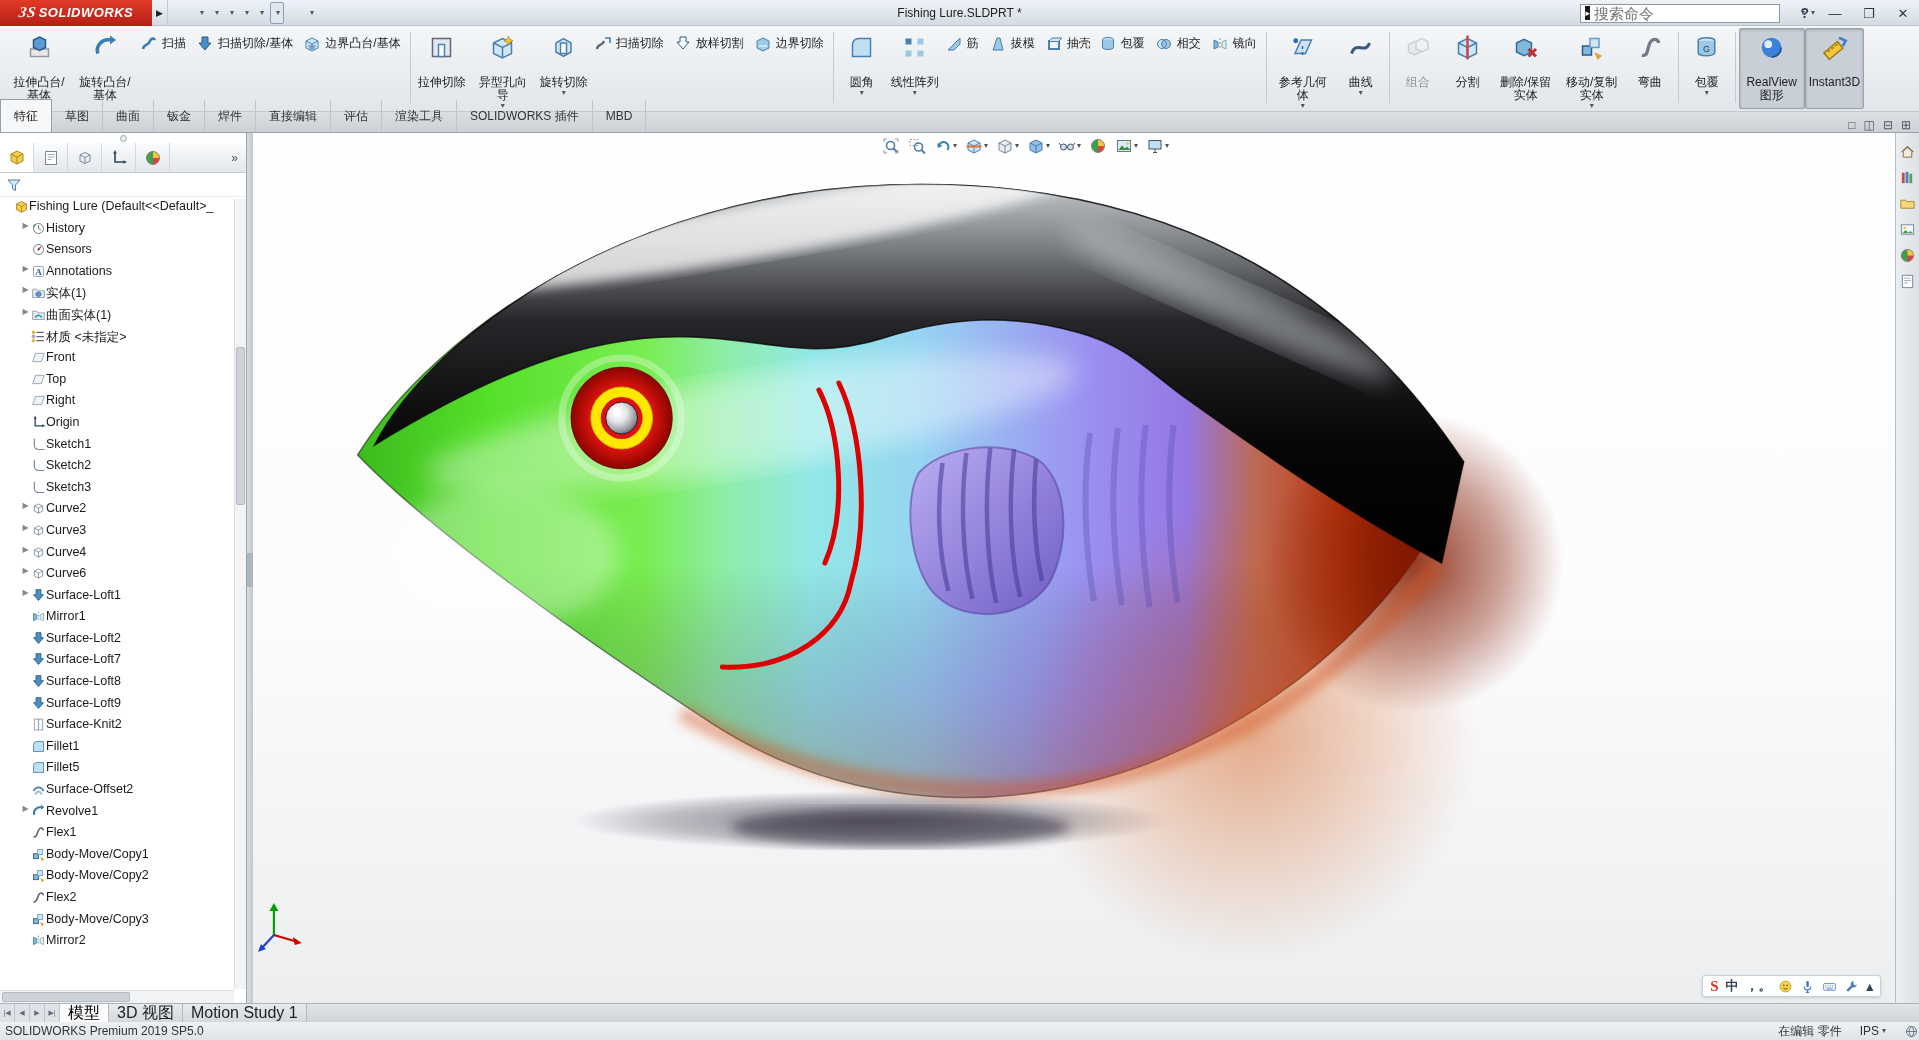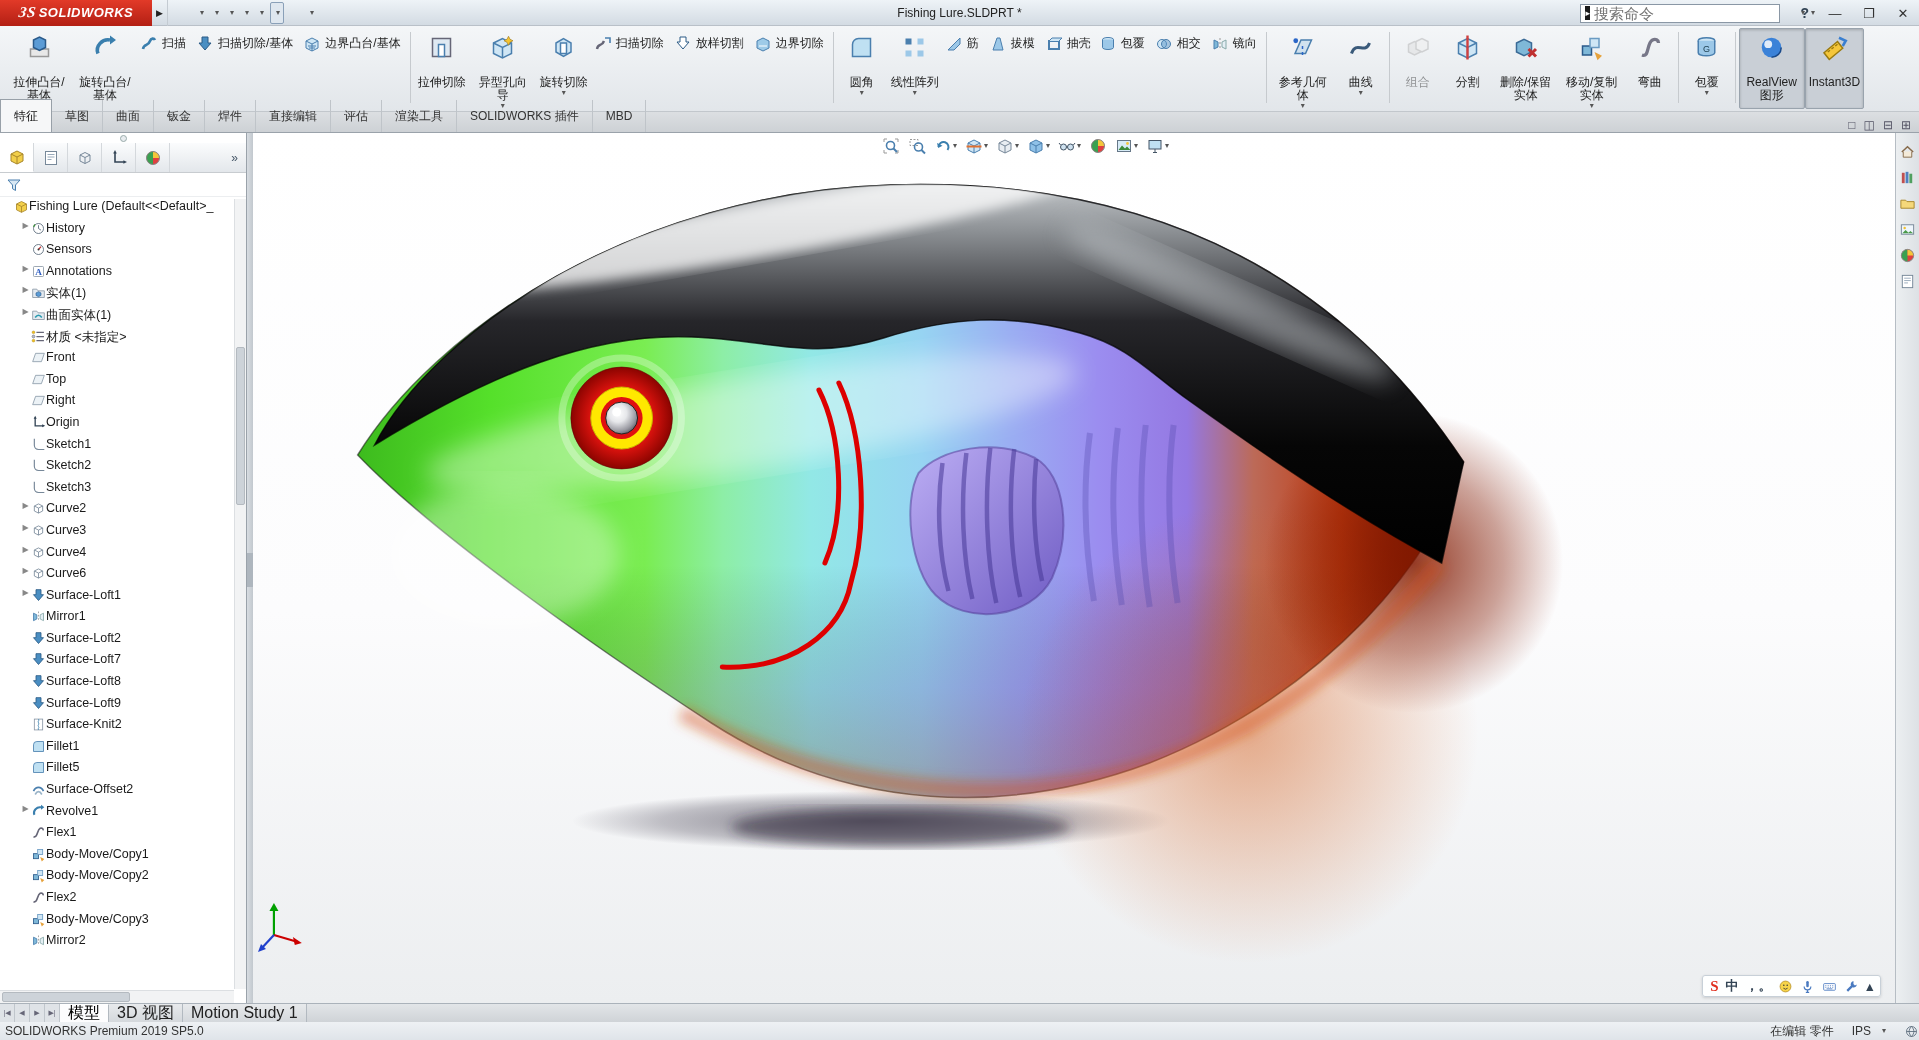--- a/index.html
+++ b/index.html
@@ -79,21 +79,21 @@
   
   #bottomtabs{position:absolute;left:0;right:0;bottom:18px;height:19px;background:linear-gradient(#e2e5e8,#cfd3d7);border-top:1px solid #aab2ba;display:flex;align-items:stretch}
   .navbtn{width:15px;display:flex;align-items:center;justify-content:center;font-size:7px;color:#667;border-right:1px solid #c0c6cc;background:#dfe3e7}
   .btab{display:flex;align-items:center;padding:0 8px;font-size:16px;color:#222;border-right:1px solid #b2b9c0;background:linear-gradient(#e8eaec,#d4d8dc)}
   .btab.active{background:#fdfdfe;border-top:1px solid #fff;color:#000}
 
   
   #statusbar{position:absolute;left:0;right:0;bottom:0;height:18px;background:linear-gradient(#eef1f4,#dfe4e9);display:flex;align-items:center;font-size:12px;color:#333}
   #statusbar .lft{padding-left:5px}
   #statusbar .rgt{margin-left:auto;display:flex;align-items:center;gap:18px;padding-right:0}
-  #statusbar .units{display:flex;align-items:center;gap:11px}
+  #statusbar .units{display:flex;align-items:center;gap:3px}
 </style>
 </head>
 <body>
 
 <div id="titlebar">
   <div id="logo">
     <span class="ds">ЗS</span>
     <span>SOLIDWORKS</span>
   </div>
   <div id="logo-flyout">▶</div>

